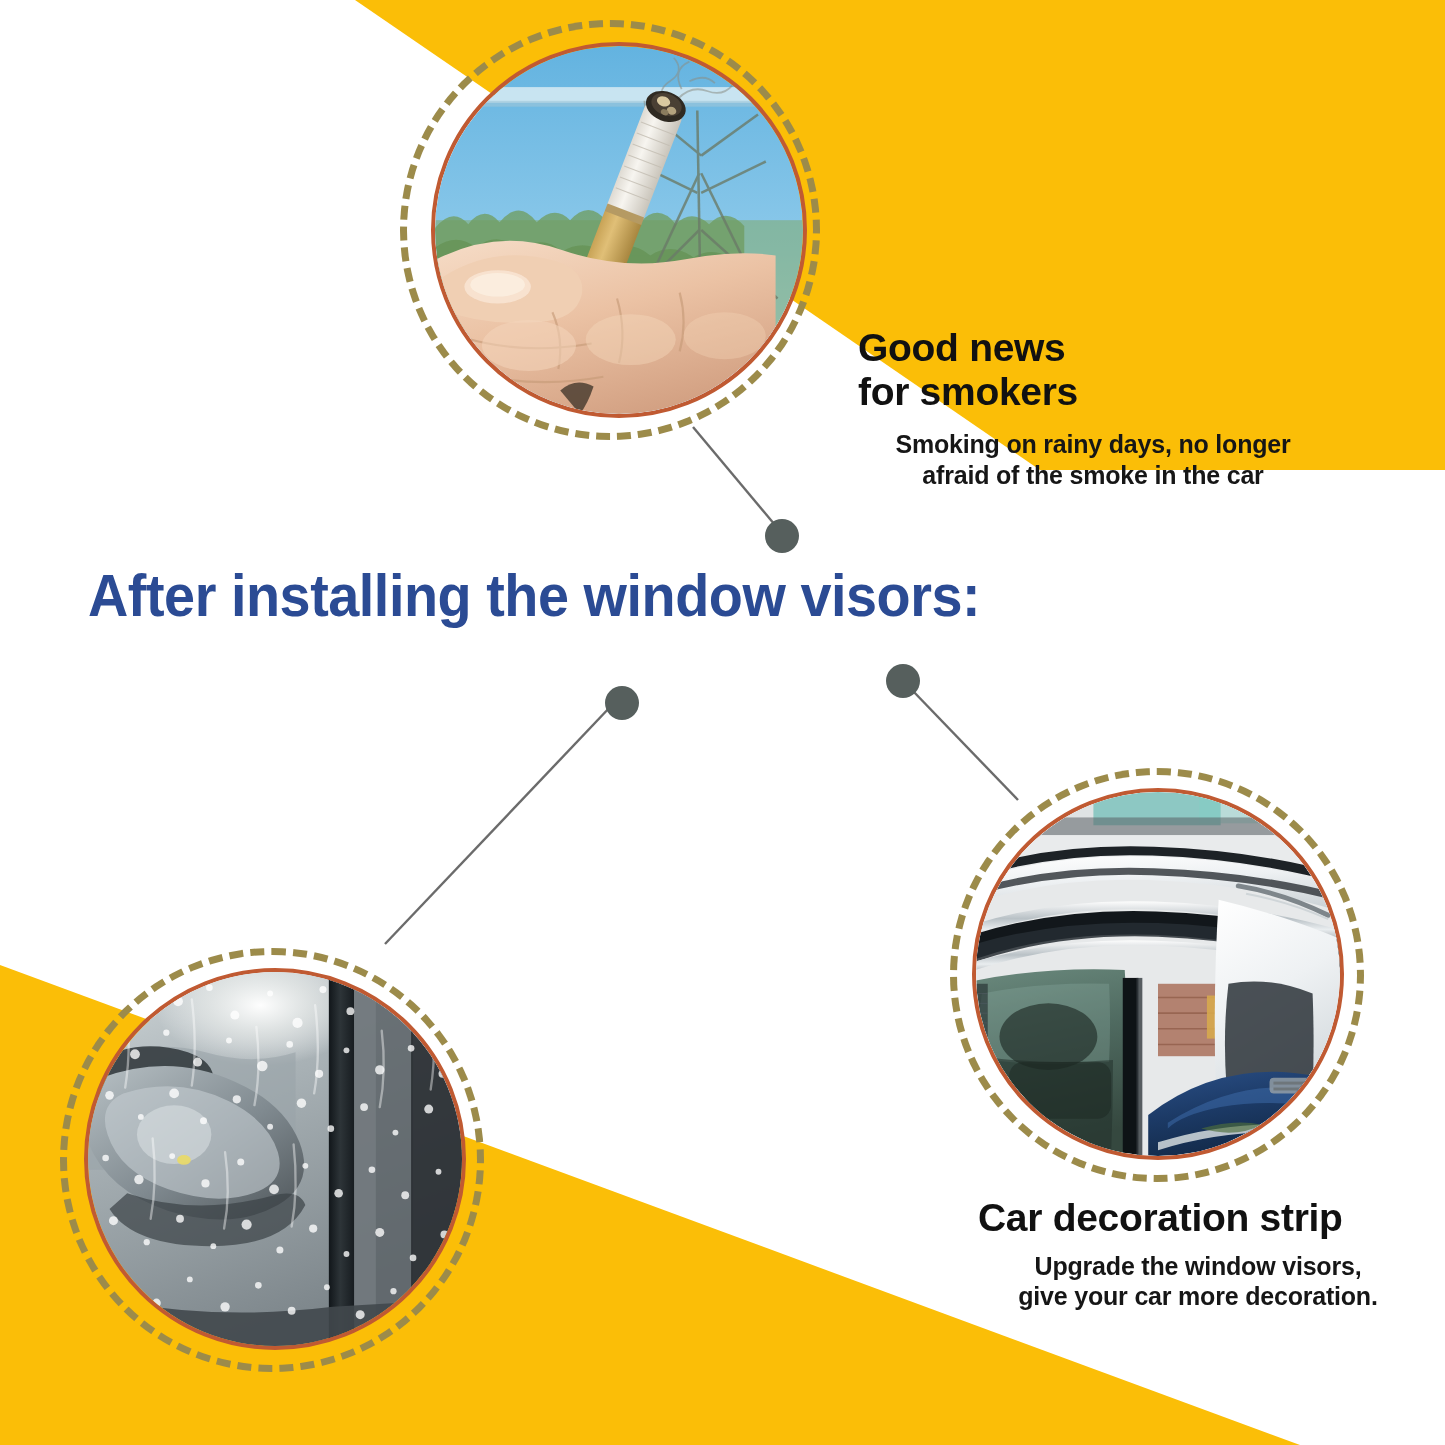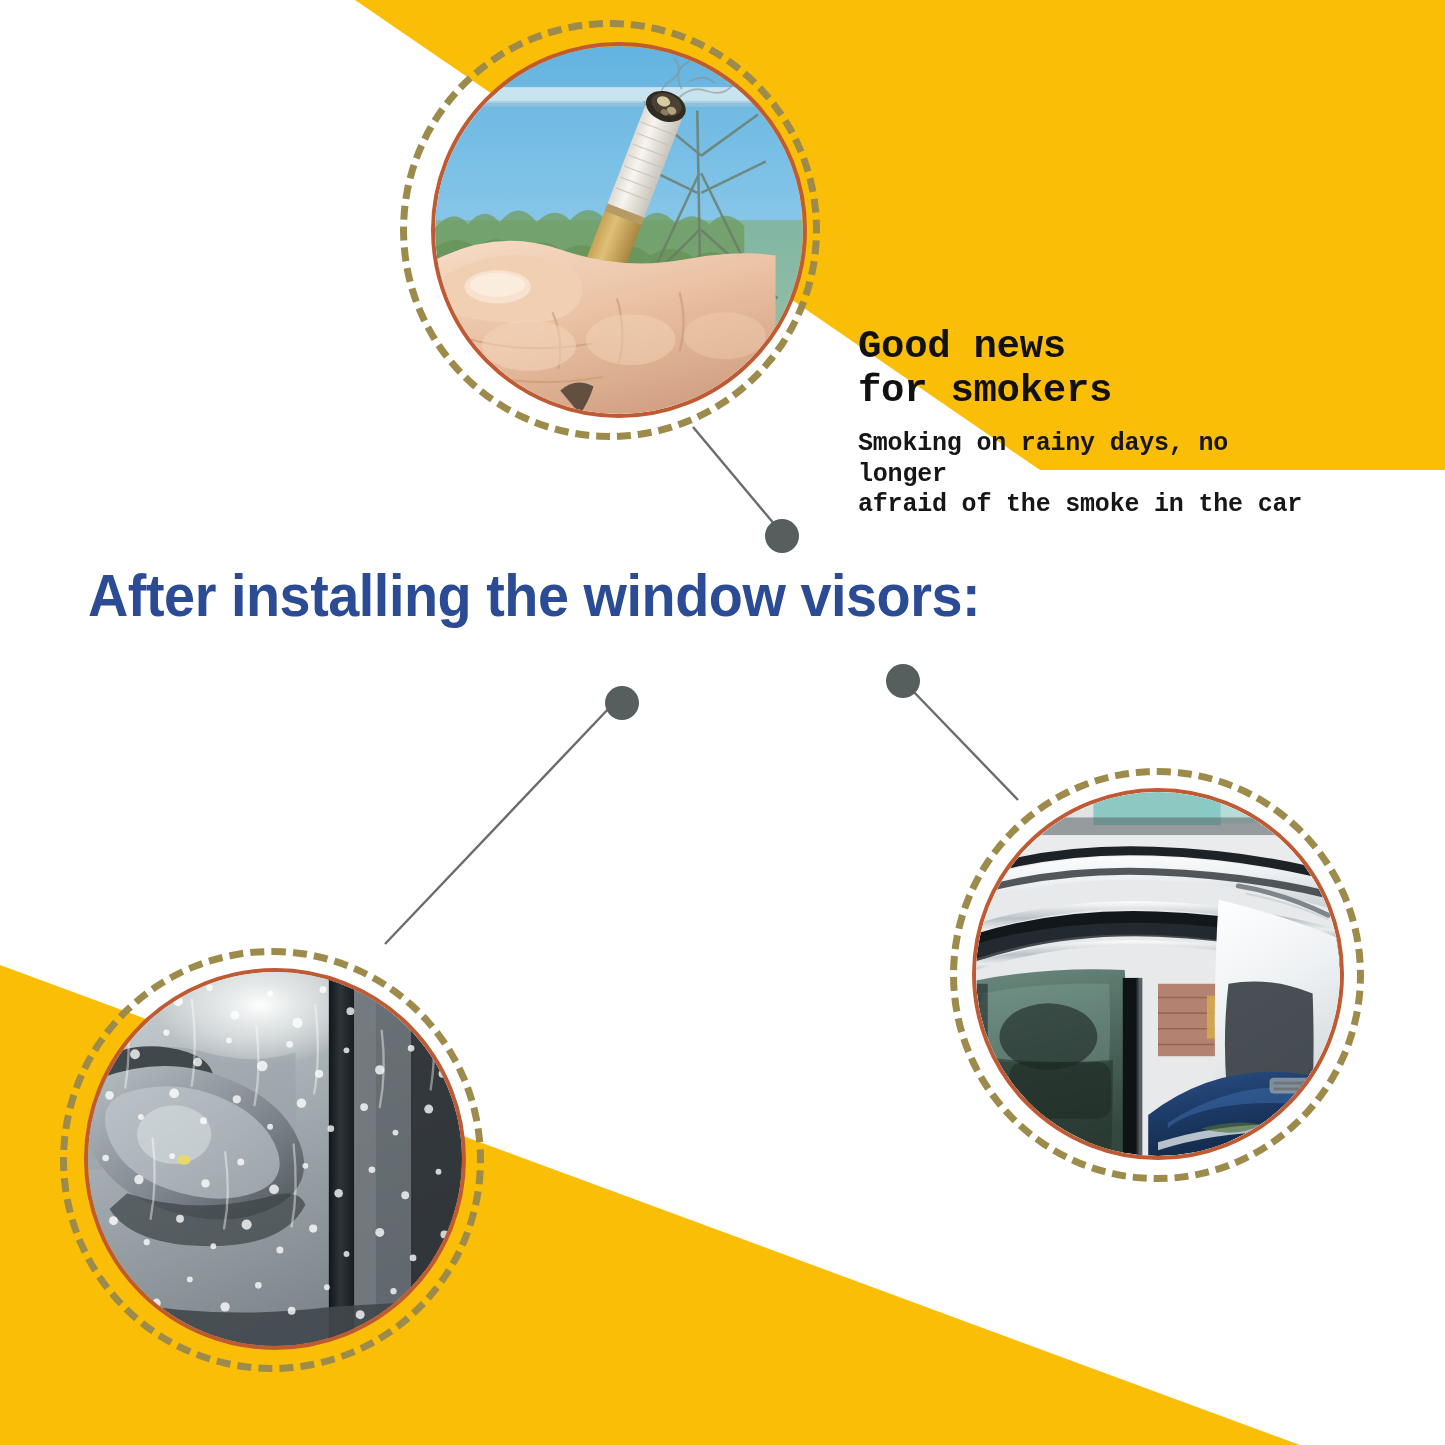--- a/index.html
+++ b/index.html
@@ -67,22 +67,23 @@
   }
   .callout .c-sub{
     color:#161616;
     font-weight:bold;
     font-size:25px;
     line-height:1.22;
     letter-spacing:-0.2px;
     white-space:pre-line;
     margin:0;
     padding-top:11px;
-  }
-  #callout-smokers{left:858px;top:326px;width:470px;font-family:Liberation Mono, monospace;}
+    text-align:center;
+  }
+  #callout-smokers{left:858px;top:326px;width:470px;}
   #callout-smokers .c-sub{padding-top:16px;font-size:25px;}
   #callout-rainwater{left:494px;top:925px;width:420px;}
   #callout-decoration{left:978px;top:1196px;width:440px;}
 </style>
 </head>
 <body>
 
 <div id="stage">
 
   <svg class="bg-layer" viewBox="0 0 1445 1445" preserveAspectRatio="none">
@@ -466,14 +467,19 @@
   <div id="headline">After installing the window visors:</div>
 
   <div class="callout" id="callout-smokers">
     <p class="c-title">Good news
 for smokers</p>
     <p class="c-sub">Smoking on rainy days, no longer
 afraid of the smoke in the car</p>
   </div>
 
 
+  <div class="callout" id="callout-decoration">
+    <p class="c-title">Car decoration strip</p>
+    <p class="c-sub">Upgrade the window visors,
+give your car more decoration.</p>
+  </div>
 
 </div>
 
 </body></html>

